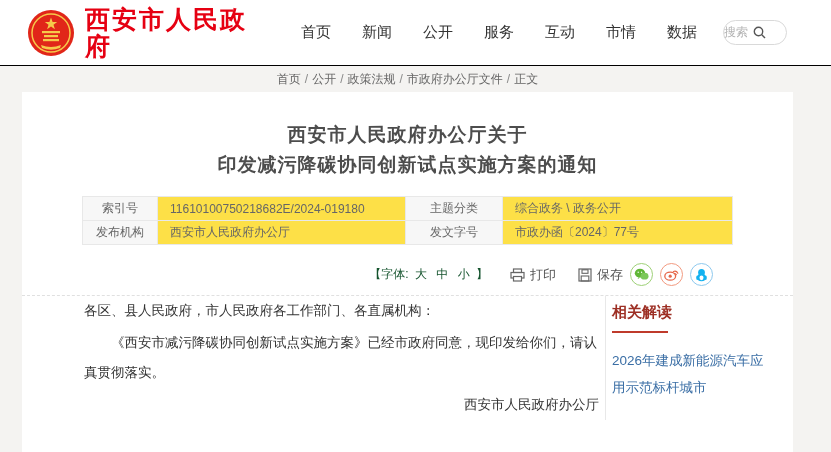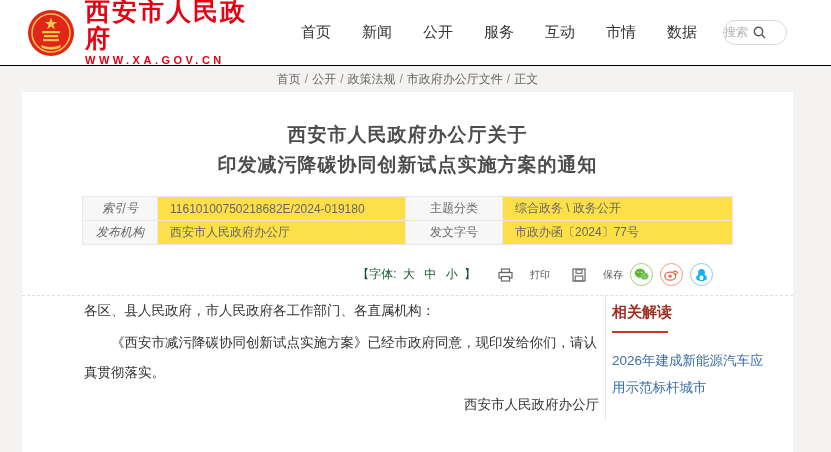--- a/index.html
+++ b/index.html
@@ -29,28 +29,28 @@
   
   .card { margin-left:22px; width:771px; background:#fff; height:360px; }
   .doc-title { padding-top:28px; text-align:center; font-size:19px; line-height:30px;
     color:#4d4d4d; font-weight:600; letter-spacing:1px; }
 
   
   .meta-table { width:650px; margin:16px auto 0; border-collapse:collapse; table-layout:fixed; }
   .meta-table td { border:1px solid #e8e8e8; height:24px; font-size:12px; color:#666; }
   .meta-table td.lbl { background:#f7f7f7; text-align:center; }
   .meta-table td.val { padding-left:12px; background:#fde047; }
-  .c1 { width:75px;font-style:italic; } .c2 { width:248px; } .c3 { width:97px; } .c4 { width:230px; }
+  .c1 { width:75px; } .c2 { width:248px; } .c3 { width:97px; } .c4 { width:230px; }
 
   
   .toolbar { margin-top:18px; display:flex; align-items:center; justify-content:flex-end;
     padding:0 80px 9px 0; border-bottom:1px dashed #e0e0e0; }
   .tool-font { font-size:12px; color:#14532d; }
   .tool-font b { font-weight:normal; margin:0 3px; cursor:pointer; }
-  .tool-btn { display:flex; align-items:flex-end; font-size:10px; color:#555; margin-left:22px; cursor:pointer;gap:12px; }
+  .tool-btn { display:flex; align-items:center; font-size:13px; color:#555; margin-left:22px; cursor:pointer; }
   .tool-btn svg { margin-right:5px; }
   .share-circle { width:23px; height:23px; border-radius:50%; margin-left:7px; cursor:pointer;
     display:flex; align-items:center; justify-content:center; background:#fff; }
   .share-wechat { border:1px solid #9ed177; }
   .share-weibo  { border:1px solid #f29a80; }
   .share-qq     { border:1px solid #8ec9ee; }
 
   
   .content-row { display:flex; }
   .body-col { flex:1; padding:0 6px 0 62px; font-size:13.5px; color:#333; line-height:30px; }
@@ -70,21 +70,20 @@
       <circle cx="24" cy="24" r="23" fill="#e12619"></circle>
       <circle cx="24" cy="24" r="19" fill="none" stroke="#f6c94a" stroke-width="1.5"></circle>
       <polygon points="24,8.5 25.6,13 30.2,13 26.5,15.8 27.9,20.3 24,17.5 20.1,20.3 21.5,15.8 17.8,13 22.4,13" fill="#f6c94a"></polygon>
       <rect x="15" y="22" width="18" height="2.2" fill="#f6c94a"></rect>
       <rect x="17" y="26" width="14" height="2.2" fill="#f6c94a"></rect>
       <rect x="16" y="30" width="16" height="2.2" fill="#f6c94a"></rect>
       <path d="M14 36 Q24 40 34 36 L33 39 Q24 42.5 15 39 Z" fill="#f6c94a"></path>
     </svg>
     <div class="logo-text">
       <div class="site-name">西安市人民政府</div>
-      <div class="site-url">WWW.XA.GOV.CN</div>
     </div>
   </div>
   <div class="nav">
     <span class="nav-item">首页</span>
     <span class="nav-item">新闻</span>
     <span class="nav-item">公开</span>
     <span class="nav-item">服务</span>
     <span class="nav-item">互动</span>
     <span class="nav-item">市情</span>
     <span class="nav-item">数据</span>

